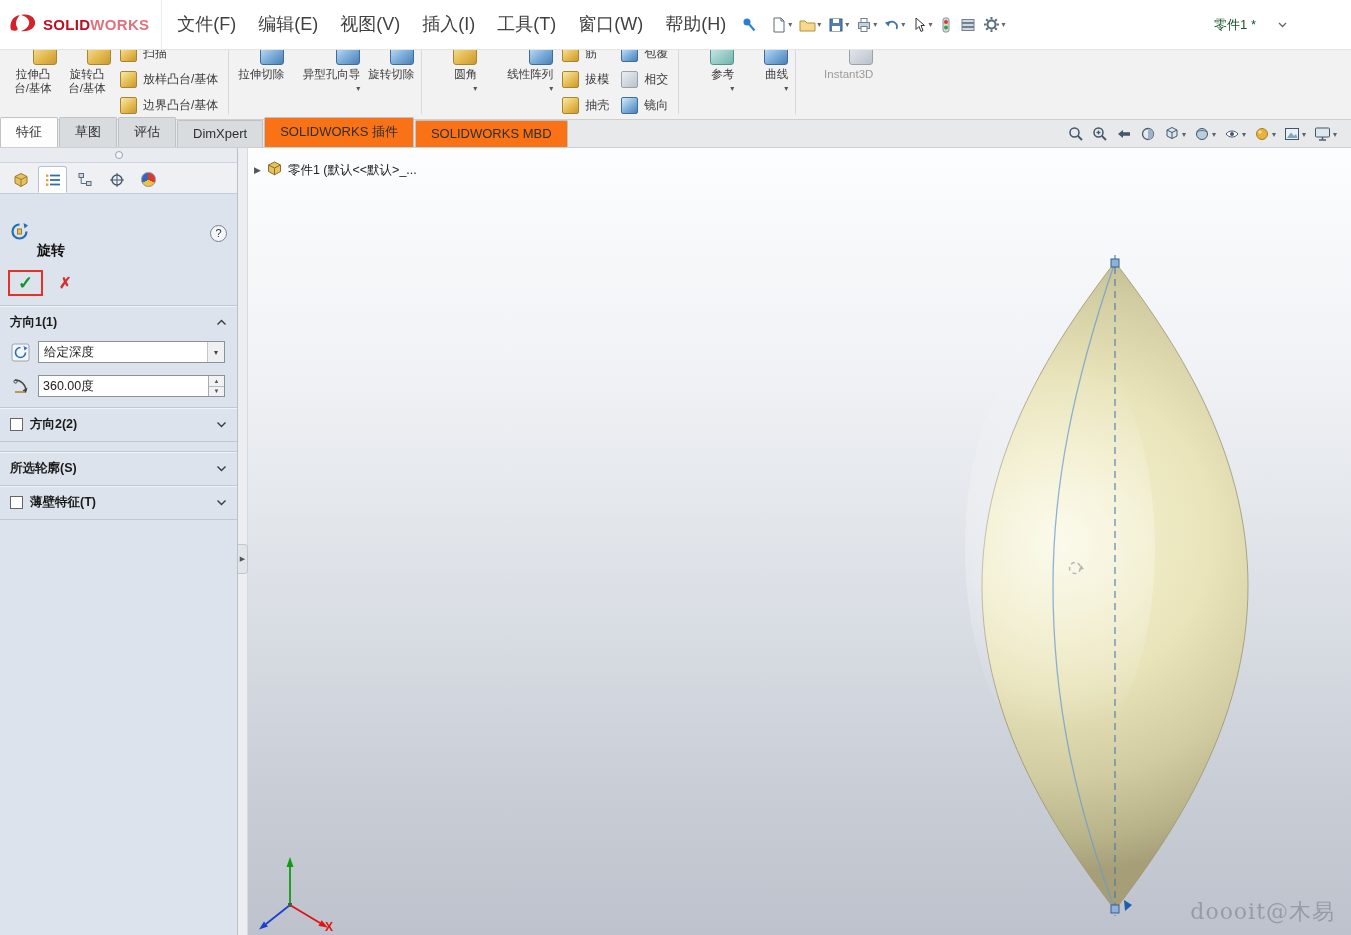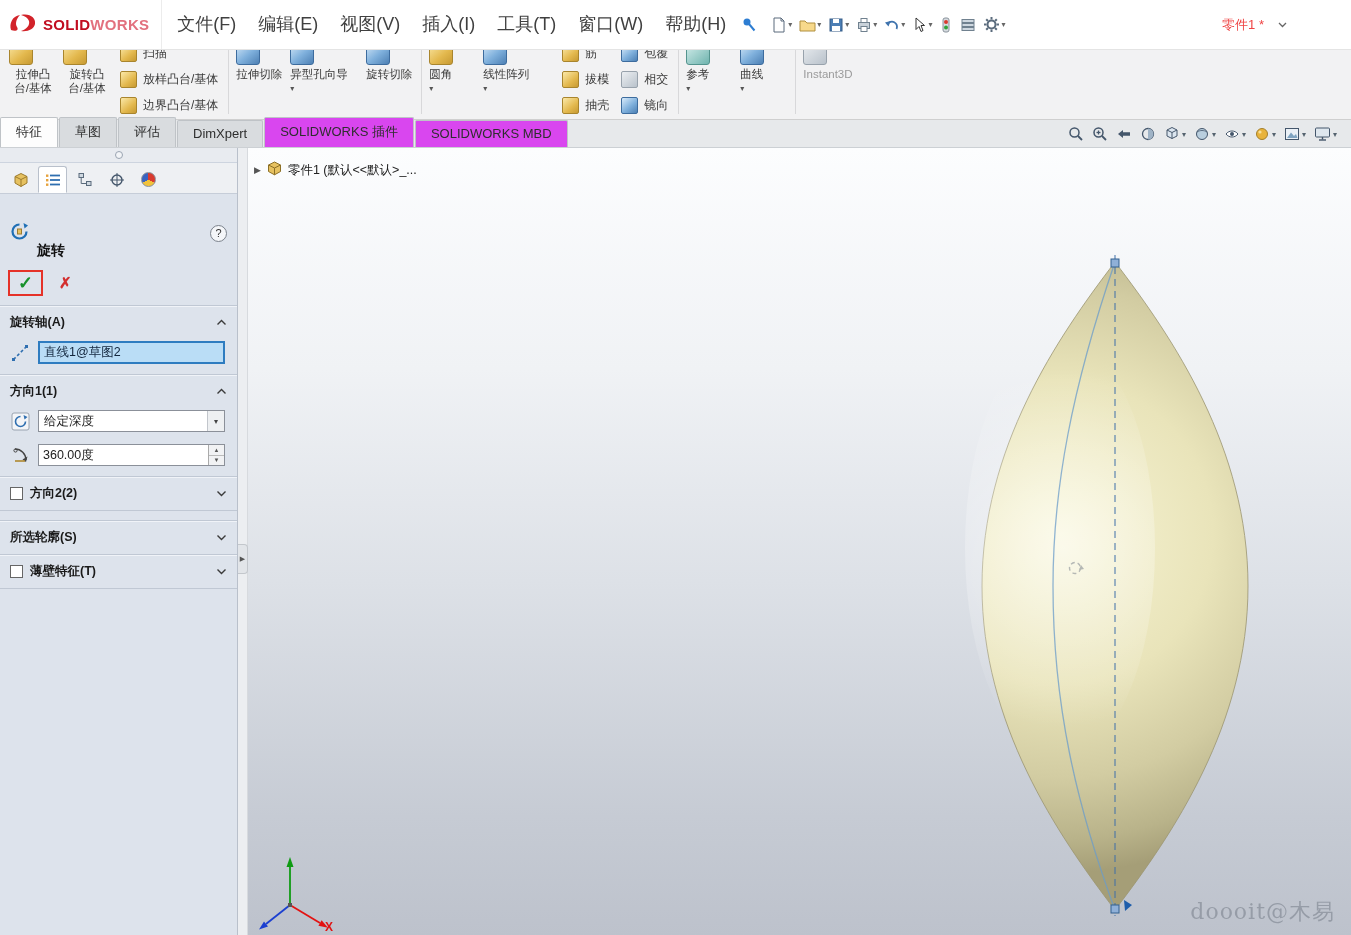--- a/index.html
+++ b/index.html
@@ -11,47 +11,47 @@
   .menubar { position:absolute; top:0; left:0; width:100%; height:50px; background:#fff; border-bottom:1px solid #e4e4e4; display:flex; align-items:center; z-index:5; }
   .logo { display:flex; align-items:center; gap:5px; padding:0 12px 0 8px; height:100%; border-right:1px solid #ececec; }
   .brand { font-size:15px; font-weight:bold; color:#c10d20; letter-spacing:.3px; }
   .brand .lt { color:#e2717e; }
   .menus { display:flex; margin-left:4px; }
   .menu { padding:12px 11px; font-size:18px; color:#404040; line-height:33px; cursor:default; }
   .pinbtn { margin:0 8px 0 4px; display:flex; align-items:center; }
   .qicons { display:flex; align-items:center; gap:3px; margin-left:4px; }
   .qbtn { display:flex; align-items:center; padding:2px 2px; border-radius:3px; }
   .qdd { font-size:8px; color:#666; margin-left:1px; }
-  .doc-title { margin-left:auto; margin-right:8px; font-size:13px; color:#ef4444; display:flex; align-items:center; gap:14px; padding-right:56px; }
+  .doc-title { margin-left:auto; margin-right:8px; font-size:13px; color:#14532d; display:flex; align-items:center; gap:22px; padding-right:56px; }
 
   
   .ribbon { position:absolute; top:34px; left:0; width:100%; height:86px; background:#f2f2f3; border-bottom:1px solid #cfcfcf; display:flex; align-items:stretch; padding:2px 4px 0 6px; }
   .rsep { width:1px; background:#d8d8da; margin:5px 4px; }
-  .rbtn { display:flex; flex-direction:column; align-items:flex-start; justify-content:flex-start; padding:5px 3px 2px; border-radius:3px; }
+  .rbtn { display:flex; flex-direction:column; align-items:flex-end; justify-content:flex-start; padding:5px 3px 2px; border-radius:3px; }
   .rbtn.big { width:54px; }
   .rbtn.big.wide { width:76px; }
   .ric { width:24px; height:24px; border-radius:3px; margin-bottom:3px; flex:none; }
   .rlabel { font-size:11.5px; line-height:13.5px; text-align:center; color:#3a3a3a; max-width:48px; }
   .rlabel.nowrap { white-space:nowrap; max-width:none; }
   .rdd { font-size:8px; color:#555; margin-top:2px; }
   .rcol { display:flex; flex-direction:column; justify-content:flex-start; padding-top:7px; gap:5px; }
   .rbtn.small { flex-direction:row; gap:6px; align-items:center; padding:2px 6px; }
   .rbtn.small .ric { width:17px; height:17px; border-radius:2px; margin:0; }
   .rlabel-s { font-size:12px; color:#3a3a3a; white-space:nowrap; }
   .c-gold { background:linear-gradient(140deg,#fbe9a9,#e3b84d 60%,#c79a33); border:1px solid #a9852d; }
   .c-blue { background:linear-gradient(140deg,#d9ebfa,#7fb0dc 55%,#4d80b4); border:1px solid #3d6c9e; }
   .c-gray { background:linear-gradient(140deg,#eceff2,#b9c2cb); border:1px solid #98a2ac; }
   .c-teal { background:linear-gradient(140deg,#d8f0ee,#6fb4ae); border:1px solid #54948e; }
   .rbtn.disabled .rlabel { color:#9b9b9b; }
 
   
   .tabbar { position:absolute; top:120px; left:0; width:100%; height:28px; background:#e7e9eb; display:flex; align-items:flex-end; border-bottom:1px solid #ccd0d4; }
   .tab { padding:5px 15px 6px; font-size:13px; color:#2e2e2e; background:#d9dcdf; border:1px solid #bfc3c7; border-bottom:none; margin-right:1px; border-radius:2px 2px 0 0; white-space:nowrap; }
   .tab.active { background:#fdfdfd; }
-  .tab.dark { background:#d946ef; }
+  .tab.dark { background:#f97316; }
   .hud { margin-left:auto; display:flex; align-items:center; gap:8px; padding:0 14px 5px 0; }
   .hud-btn { display:flex; align-items:center; gap:2px; }
   .hud-dd { font-size:8px; color:#55636f; }
 
   
   .main { position:absolute; top:148px; left:0; right:0; bottom:0; }
 
   
   .pm { position:absolute; left:0; top:0; width:238px; height:100%; background:#dde3ec; border-right:1px solid #b9c0cb; }
   .pm-grip { height:15px; display:flex; align-items:center; justify-content:center; background:#e8ebf0; border-bottom:1px solid #cdd4df; }
@@ -441,38 +441,20 @@
         <span class="pm-help">?</span>
       </div>
 
       <div class="pm-okrow">
         <span class="ok-h">
           <span class="ok">✓</span>
         </span>
         <span class="cancel">✗</span>
       </div>
 
-      <div class="pm-sec">
-        <div class="pm-sechead">
-          <span class="pm-sectitle">旋转轴(A)</span>
-          <svg class="chev" width="11" height="7" viewBox="0 0 11 7">
-              <polyline points="1.5,5.5 5.5,1.5 9.5,5.5" fill="none" stroke="#3b3b3b" stroke-width="1.4"></polyline>
-            </svg>
-        </div>
-        <div class="pm-row">
-          <span class="pm-ic">
-            <svg width="18" height="18" viewBox="0 0 18 18">
-                <line x1="2.5" y1="15.5" x2="15.5" y2="2.5" stroke="#2f6fb0" stroke-width="1.6" stroke-dasharray="3,2.2"></line>
-                <rect x="1" y="14" width="3" height="3" fill="#2f6fb0"></rect>
-                <rect x="14" y="1" width="3" height="3" fill="#2f6fb0"></rect>
-              </svg>
-          </span>
-          <input class="inp-sel" readonly="" value="直线1@草图2" style="">
-        </div>
-      </div>
 
       <div class="pm-sec">
         <div class="pm-sechead">
           <span class="pm-sectitle">方向1(1)</span>
           <svg class="chev" width="11" height="7" viewBox="0 0 11 7">
               <polyline points="1.5,5.5 5.5,1.5 9.5,5.5" fill="none" stroke="#3b3b3b" stroke-width="1.4"></polyline>
             </svg>
         </div>
         <div class="pm-row">
           <span class="pm-ic">

